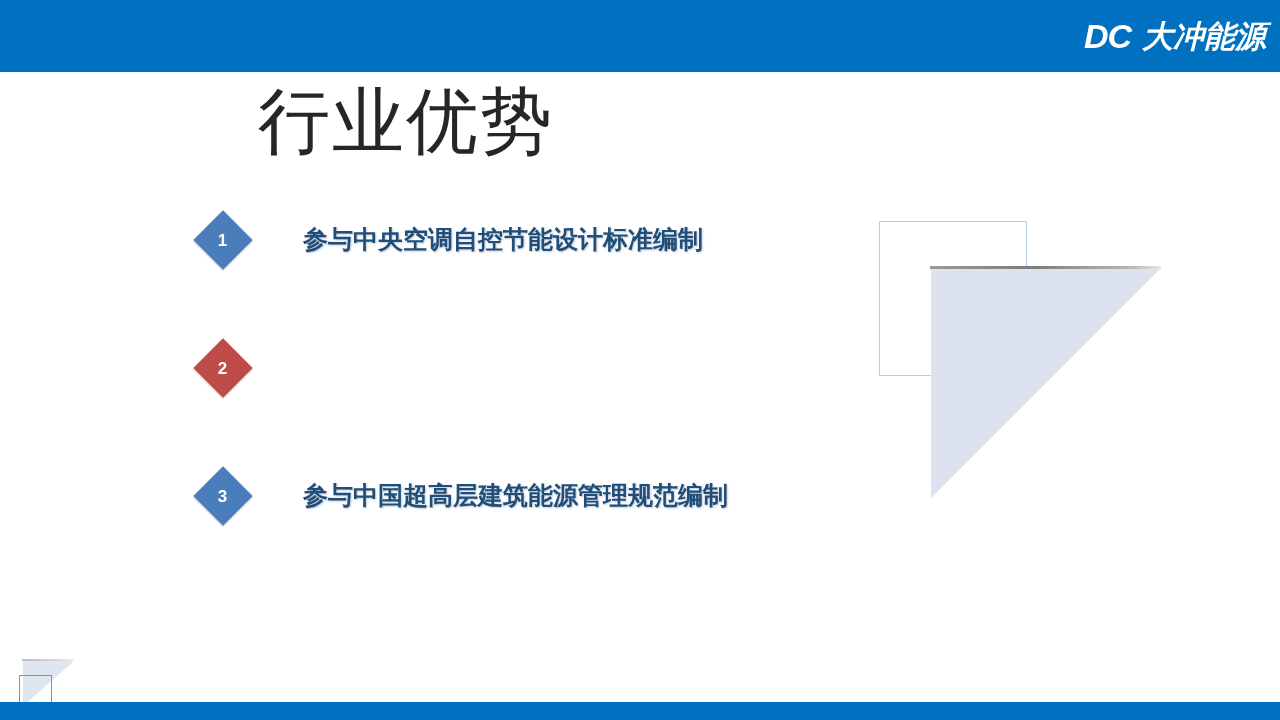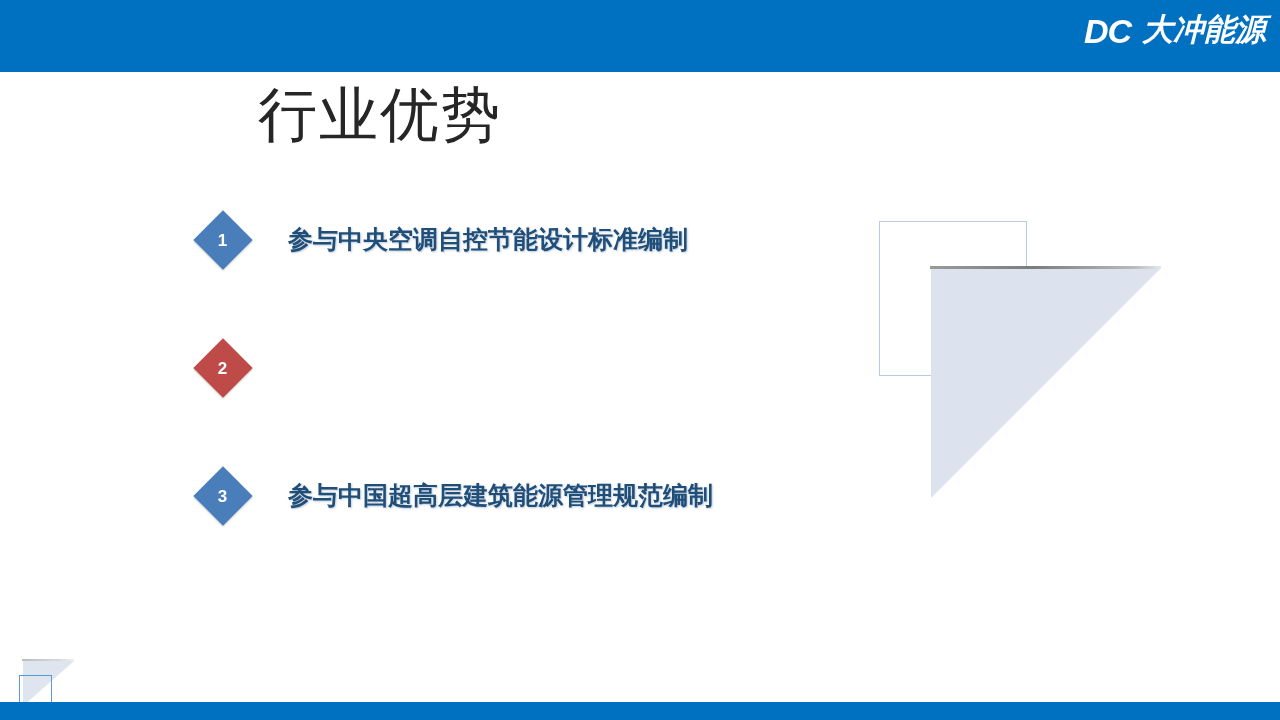--- a/index.html
+++ b/index.html
@@ -33,21 +33,21 @@
     background: #0070c0;
   }
 
   
   .logo {
     position: absolute;
     right: 14px;
     top: 14px;
     height: 44px;
     display: flex;
-    align-items: flex-start;
+    align-items: center;
     gap: 9px;
     color: #ffffff;
   }
   .logo-dc {
     font-size: 34px;
     font-weight: bold;
     font-style: italic;
     letter-spacing: -1px;
     line-height: 1;
     font-family: "Liberation Sans", "DejaVu Sans", sans-serif;
@@ -61,21 +61,21 @@
     line-height: 1;
     letter-spacing: 0px;
     font-family: "DejaVu Sans", "Liberation Sans", sans-serif;
   }
 
   
   .title {
     position: absolute;
     left: 258px;
     top: 84px;
-    font-size: 59px;
+    font-size: 72px;
     line-height: 1.05;
     color: #262626;
     letter-spacing: 2px;
     font-weight: normal;
     font-family: "DejaVu Sans", "Liberation Sans", sans-serif;
     white-space: nowrap;
   }
 
   
   .bullets {
@@ -105,21 +105,21 @@
   }
   .diamond-num {
     transform: rotate(-45deg);
     color: #ffffff;
     font-size: 17px;
     font-weight: bold;
     line-height: 1;
     font-family: "Liberation Sans", "DejaVu Sans", sans-serif;
   }
   .bullet-text {
-    margin-left: 44px;
+    margin-left: 59px;
     font-size: 25px;
     line-height: 1.2;
     color: #1f4e79;
     font-weight: bold;
     white-space: nowrap;
     text-shadow: 1px 1px 2px rgba(120,140,170,0.45);
     font-family: "DejaVu Sans", "Liberation Sans", sans-serif;
   }
 
   

